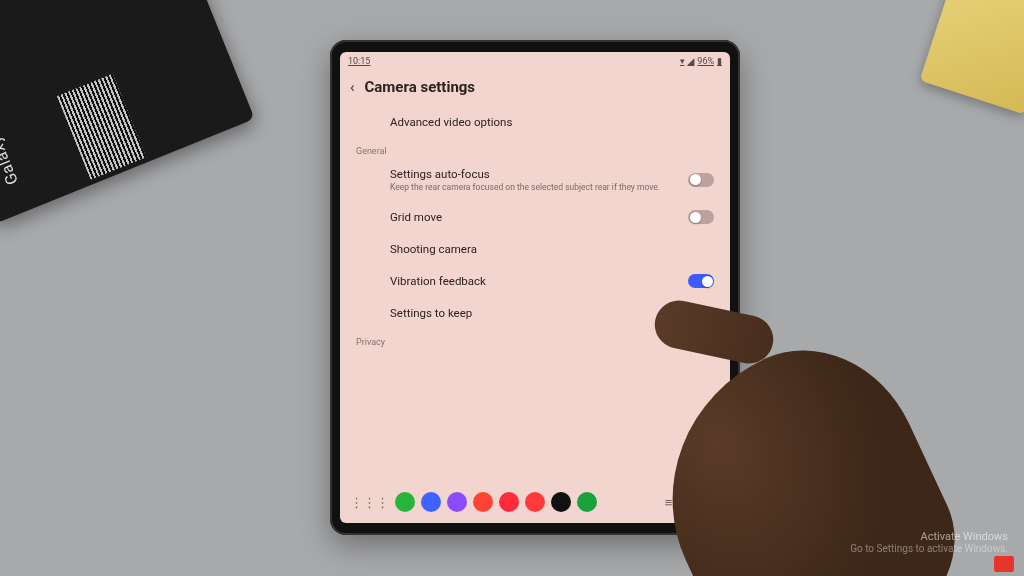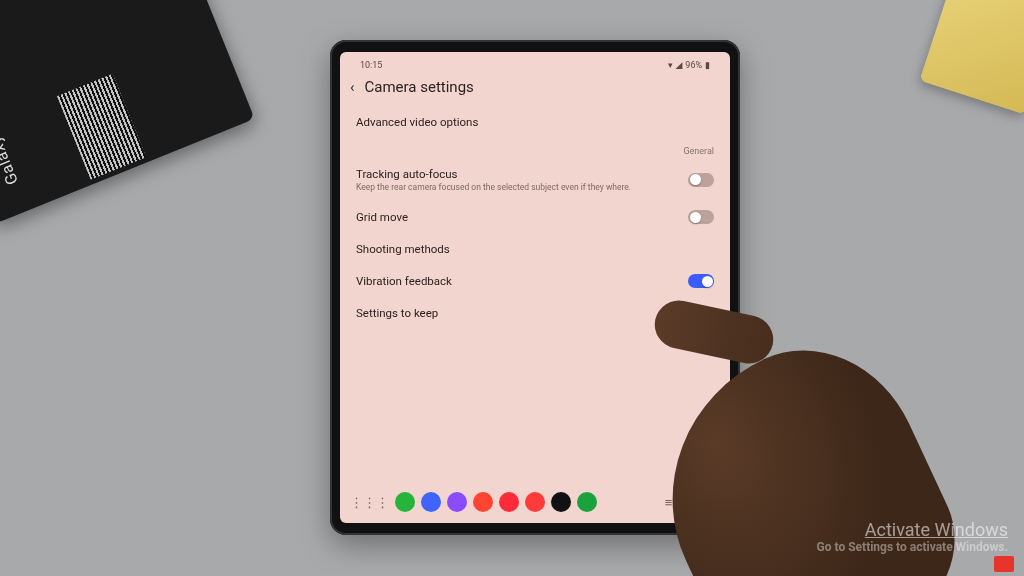--- a/index.html
+++ b/index.html
@@ -65,61 +65,61 @@
     display: flex;
     flex-direction: column;
     overflow: hidden;
     color: #3a2f2d;
   }
   .status-bar {
     height: 18px;
     font-size: 9px;
     display: flex;
     justify-content: space-between;
-    align-items: flex-end;
-    padding: 0 20px;
+    align-items: center;
+    padding: 0 8px;
     color: #5a4944;
+    text-decoration: underline;
   }
   .status-right { display:flex; gap:3px; align-items:center; }
   .header {
     display: flex;
     align-items: center;
     padding: 8px 10px 10px;
     gap: 10px;
   }
   .back-chevron {
     font-size: 15px;
     color: #3a2f2d;
   }
   .header-title {
     font-size: 15px;
-    font-weight: 400;
+    font-weight: 700;
     color: #2c2220;
   }
   .list {
     flex: 1;
     overflow: hidden;
     padding: 0 16px;
     font-size: 11px;
   }
   .row {
     padding: 9px 0;
     display: flex;
     justify-content: space-between;
     align-items: center;
     gap: 12px;
   }
-  .row .tcol { flex:1; }
+  .row .tcol { flex:1;margin-left:34px; }
   .row .ttl { font-size: 11.5px; color:#2c2220; }
   .row .sub { font-size: 8.5px; color: rgba(60,45,40,.65); margin-top:1px; line-height:1.2; }
   .section-label {
     font-size: 9px;
     color: rgba(60,45,40,.6);
     padding: 8px 0 2px;
-    text-align: right;
   }
   .toggle {
     width: 26px; height: 14px;
     border-radius: 14px;
     background: rgba(90,70,65,.35);
     position: relative;
     flex-shrink: 0;
   }
   .toggle::after {
     content:"";
@@ -179,22 +179,22 @@
     border-radius: 30px;
     transform: rotate(12deg);
   }
   
   .watermark {
     position:absolute;
     right: 16px; bottom: 22px;
     text-align:right;
     color: rgba(255,255,255,.55);
   }
-  .watermark .wm-t { font-size: 18px; text-decoration: underline; }
-  .watermark .wm-s { font-size: 12px; color: rgba(255,255,255,.4); font-weight: bold; }
+  .watermark .wm-t { font-size: 11px; }
+  .watermark .wm-s { font-size: 10px; color: rgba(255,255,255,.4); }
   .badge {
     position:absolute;
     right:10px; bottom:4px;
     width:20px; height:16px;
     background:#e5352c;
     border-radius:2px;
   }
 </style>
 </head>
 <body>
@@ -228,37 +228,37 @@
       <div class="row">
         <div class="tcol">
             <div class="ttl">Advanced video options</div>
           </div>
       </div>
 
       <div class="section-label">General</div>
 
       <div class="row">
         <div class="tcol">
-          <div class="ttl">Tracking auto-focus</div>
-          <div class="sub">Keep the rear camera focused on the selected subject even if they where.</div>
+          <div class="ttl">Settings auto-focus</div>
+          <div class="sub">Keep the rear camera focused on the selected subject rear if they move.</div>
         </div>
         <div class="toggle"></div>
       </div>
 
       <div class="row">
         <div class="tcol">
             <div class="ttl">Grid move</div>
           </div>
         <div class="toggle"></div>
       </div>
 
 
       <div class="row">
         <div class="tcol">
-            <div class="ttl">Shooting methods</div>
+            <div class="ttl">Shooting camera</div>
           </div>
       </div>
 
       <div class="row">
         <div class="tcol">
             <div class="ttl">Vibration feedback</div>
           </div>
         <div class="toggle on"></div>
       </div>
 

